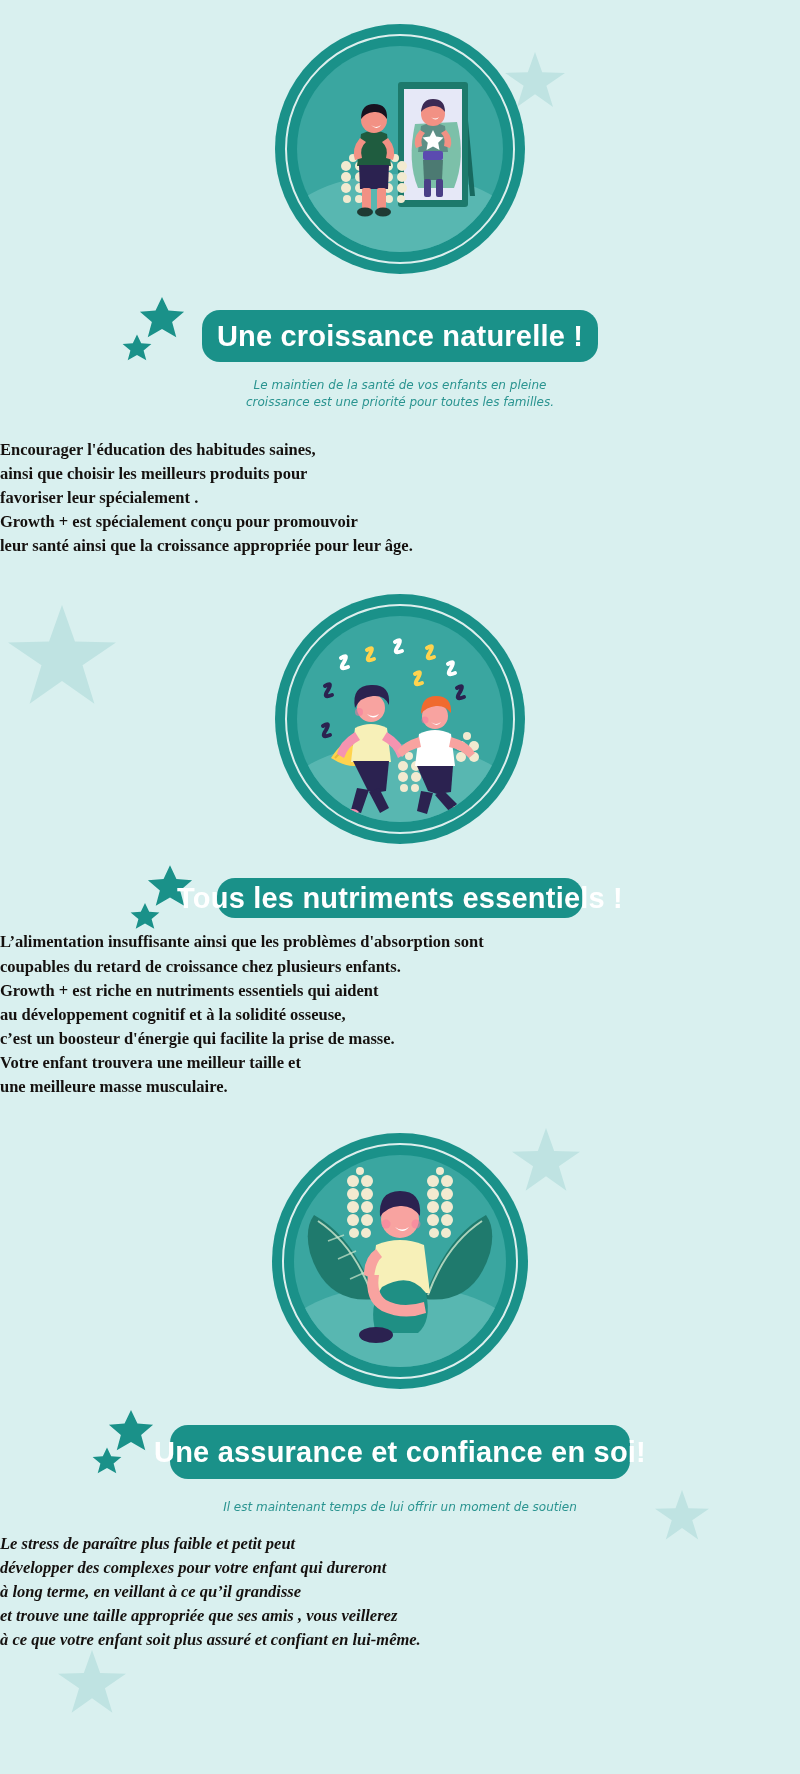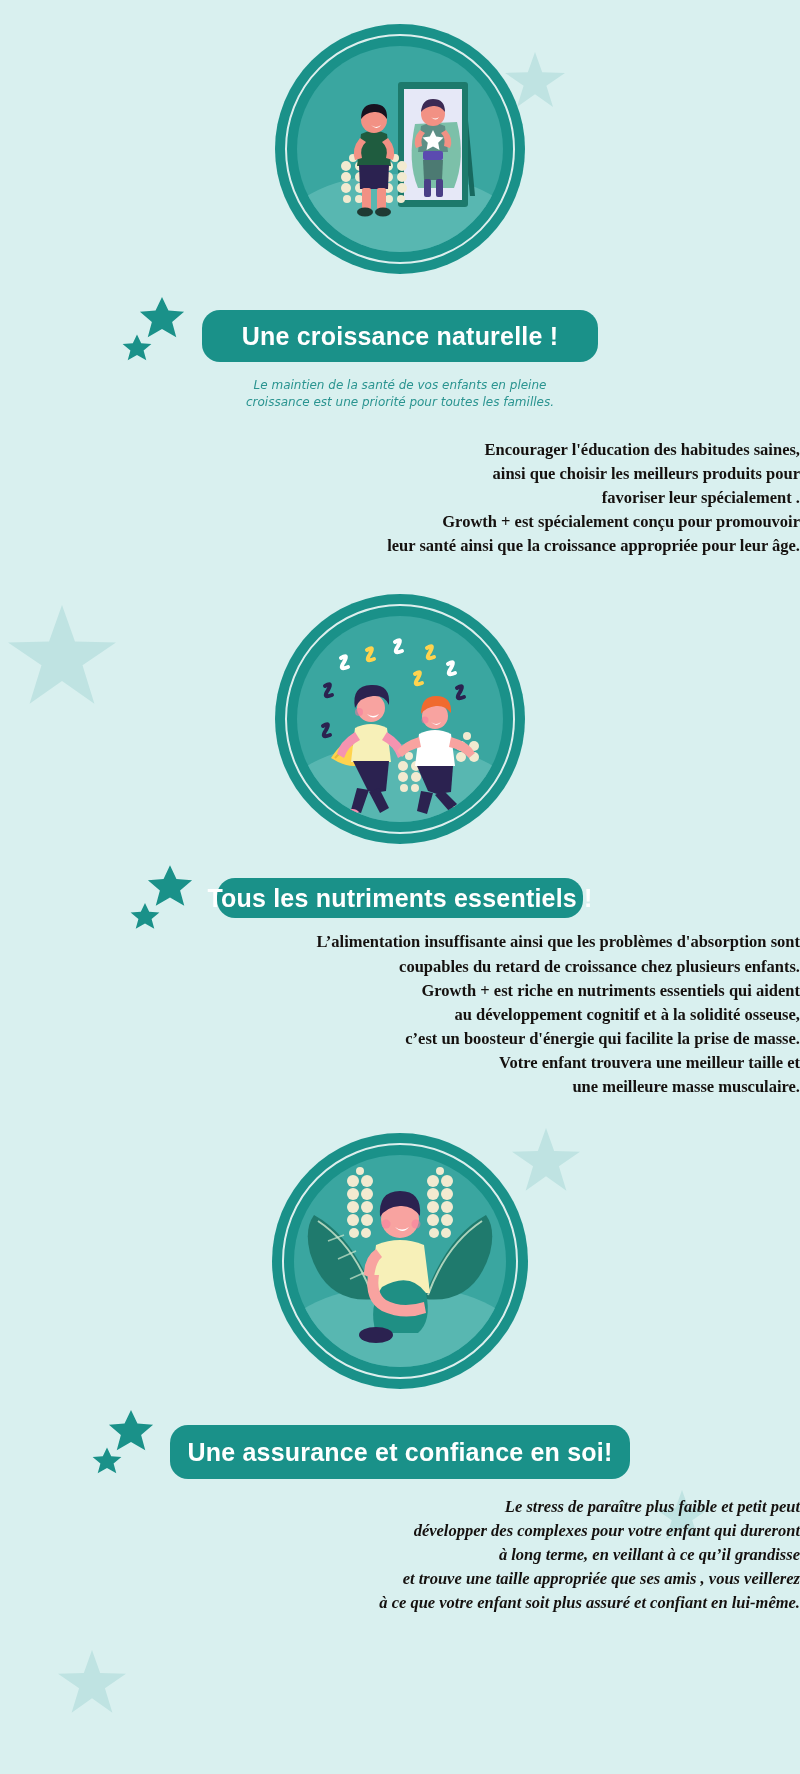--- a/index.html
+++ b/index.html
@@ -91,21 +91,21 @@
     color: #ffffff;
     font-weight: bold;
     letter-spacing: .2px;
     text-align: center;
     display: flex;
     align-items: center;
     justify-content: center;
     box-sizing: border-box;
   }
   .banner-label {
-    font-size: 25px;
+    font-size: 29px;
     line-height: 1;
     color: #fff;
     white-space: nowrap;
   }
   .deco-star {
     position: absolute;
     background: #1a9189;
     clip-path: polygon(50% 2%, 64% 33%, 98% 36%, 72% 59%, 81% 94%, 50% 75%, 19% 94%, 28% 59%, 2% 36%, 36% 33%);
   }
   .deco-star.big { width: 46px; height: 44px; }
@@ -114,21 +114,21 @@
   
   .subtitle {
     text-align: center;
     color: #2a9490;
     font-style: italic;
     font-size: 12px;
     line-height: 1.42;
     font-family: "DejaVu Sans", sans-serif;
   }
   .body-text {
-    text-align: right;
+    text-align: left;
     color: #15110f;
     font-weight: bold;
     font-size: 16.5px;
     line-height: 1.46;
     font-family: "Liberation Serif", serif;
   }
   .body-text .ln { display: block; }
   .subtitle .ln { display: block; }
 </style>
 </head>
@@ -384,20 +384,23 @@
     </div>
 
     <div class="banner-row" style="margin-top:36px;">
       <div class="deco-star big" style="left:108px;top:-16px;"></div>
       <div class="deco-star small" style="left:92px;top:22px;"></div>
       <div class="banner" style="width:460px;height:54px;">
         <span class="banner-label">Une assurance et confiance en soi!</span>
       </div>
     </div>
 
+    <div class="subtitle" style="margin-top:20px;">
+      <span class="ln">Il est maintenant temps de lui offrir un moment de soutien</span>
+    </div>
 
     <div class="body-text" style="margin-top:16px;font-style:italic;">
       <span class="ln">Le stress de paraître plus faible et petit peut</span>
       <span class="ln">développer des complexes pour votre enfant qui dureront</span>
       <span class="ln">à long terme, en veillant à ce qu’il grandisse</span>
       <span class="ln">et trouve une taille appropriée que ses amis , vous veillerez</span>
       <span class="ln">à ce que votre enfant soit plus assuré et confiant en lui-même.</span>
     </div>
   </div>
 

